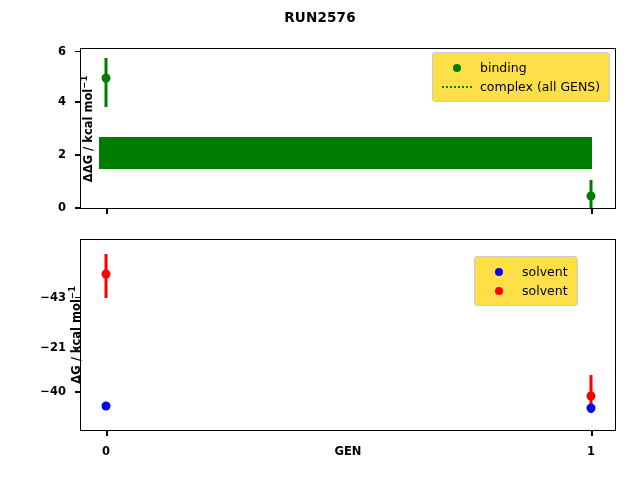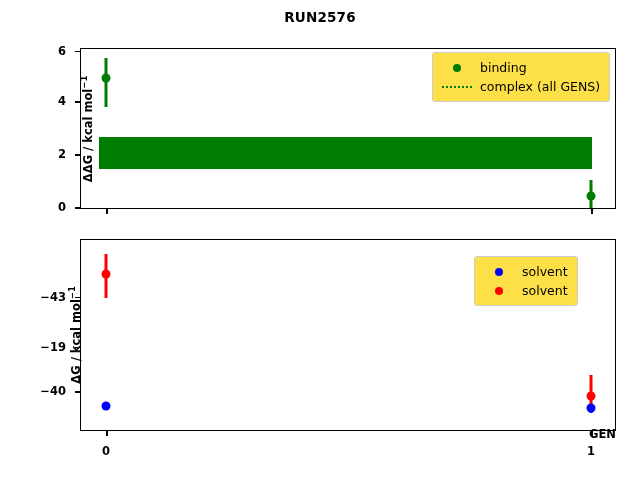--- a/index.html
+++ b/index.html
@@ -115,22 +115,22 @@
     top: 50%;
     width: 160px;
     margin-top: -8px;
     text-align: center;
     transform: rotate(-90deg);
   }
   #xlabel {
     position: absolute;
     left: 80px;
     width: 536px;
-    top: 427px;
-    text-align: right;
+    top: 444px;
+    text-align: center;
     font-size: 11.5px;
     font-weight: bold;
     color: #000000;
   }
   .sup {
     font-size: 8.5px;
     vertical-align: super;
   }
   
   .errbar {
@@ -250,21 +250,21 @@
   </div>
 
   <div class="axes" id="axes-bottom">
 
     <div class="ylabel" id="ylabel-bottom"><span>ΔG / kcal mol</span><span class="sup">−1</span></div>
 
     <div class="tick-y" style="top:56.5px">
         <span class="ticklabel-y">−43</span>
       </div>
     <div class="tick-y" style="top:106.5px">
-        <span class="ticklabel-y">−19</span>
+        <span class="ticklabel-y">−21</span>
       </div>
     <div class="tick-y" style="top:151px">
         <span class="ticklabel-y">−40</span>
       </div>
 
     <div class="tick-x" style="left:25px">
         <span class="ticklabel-x">0</span>
       </div>
     <div class="tick-x" style="left:510px">
         <span class="ticklabel-x">1</span>

